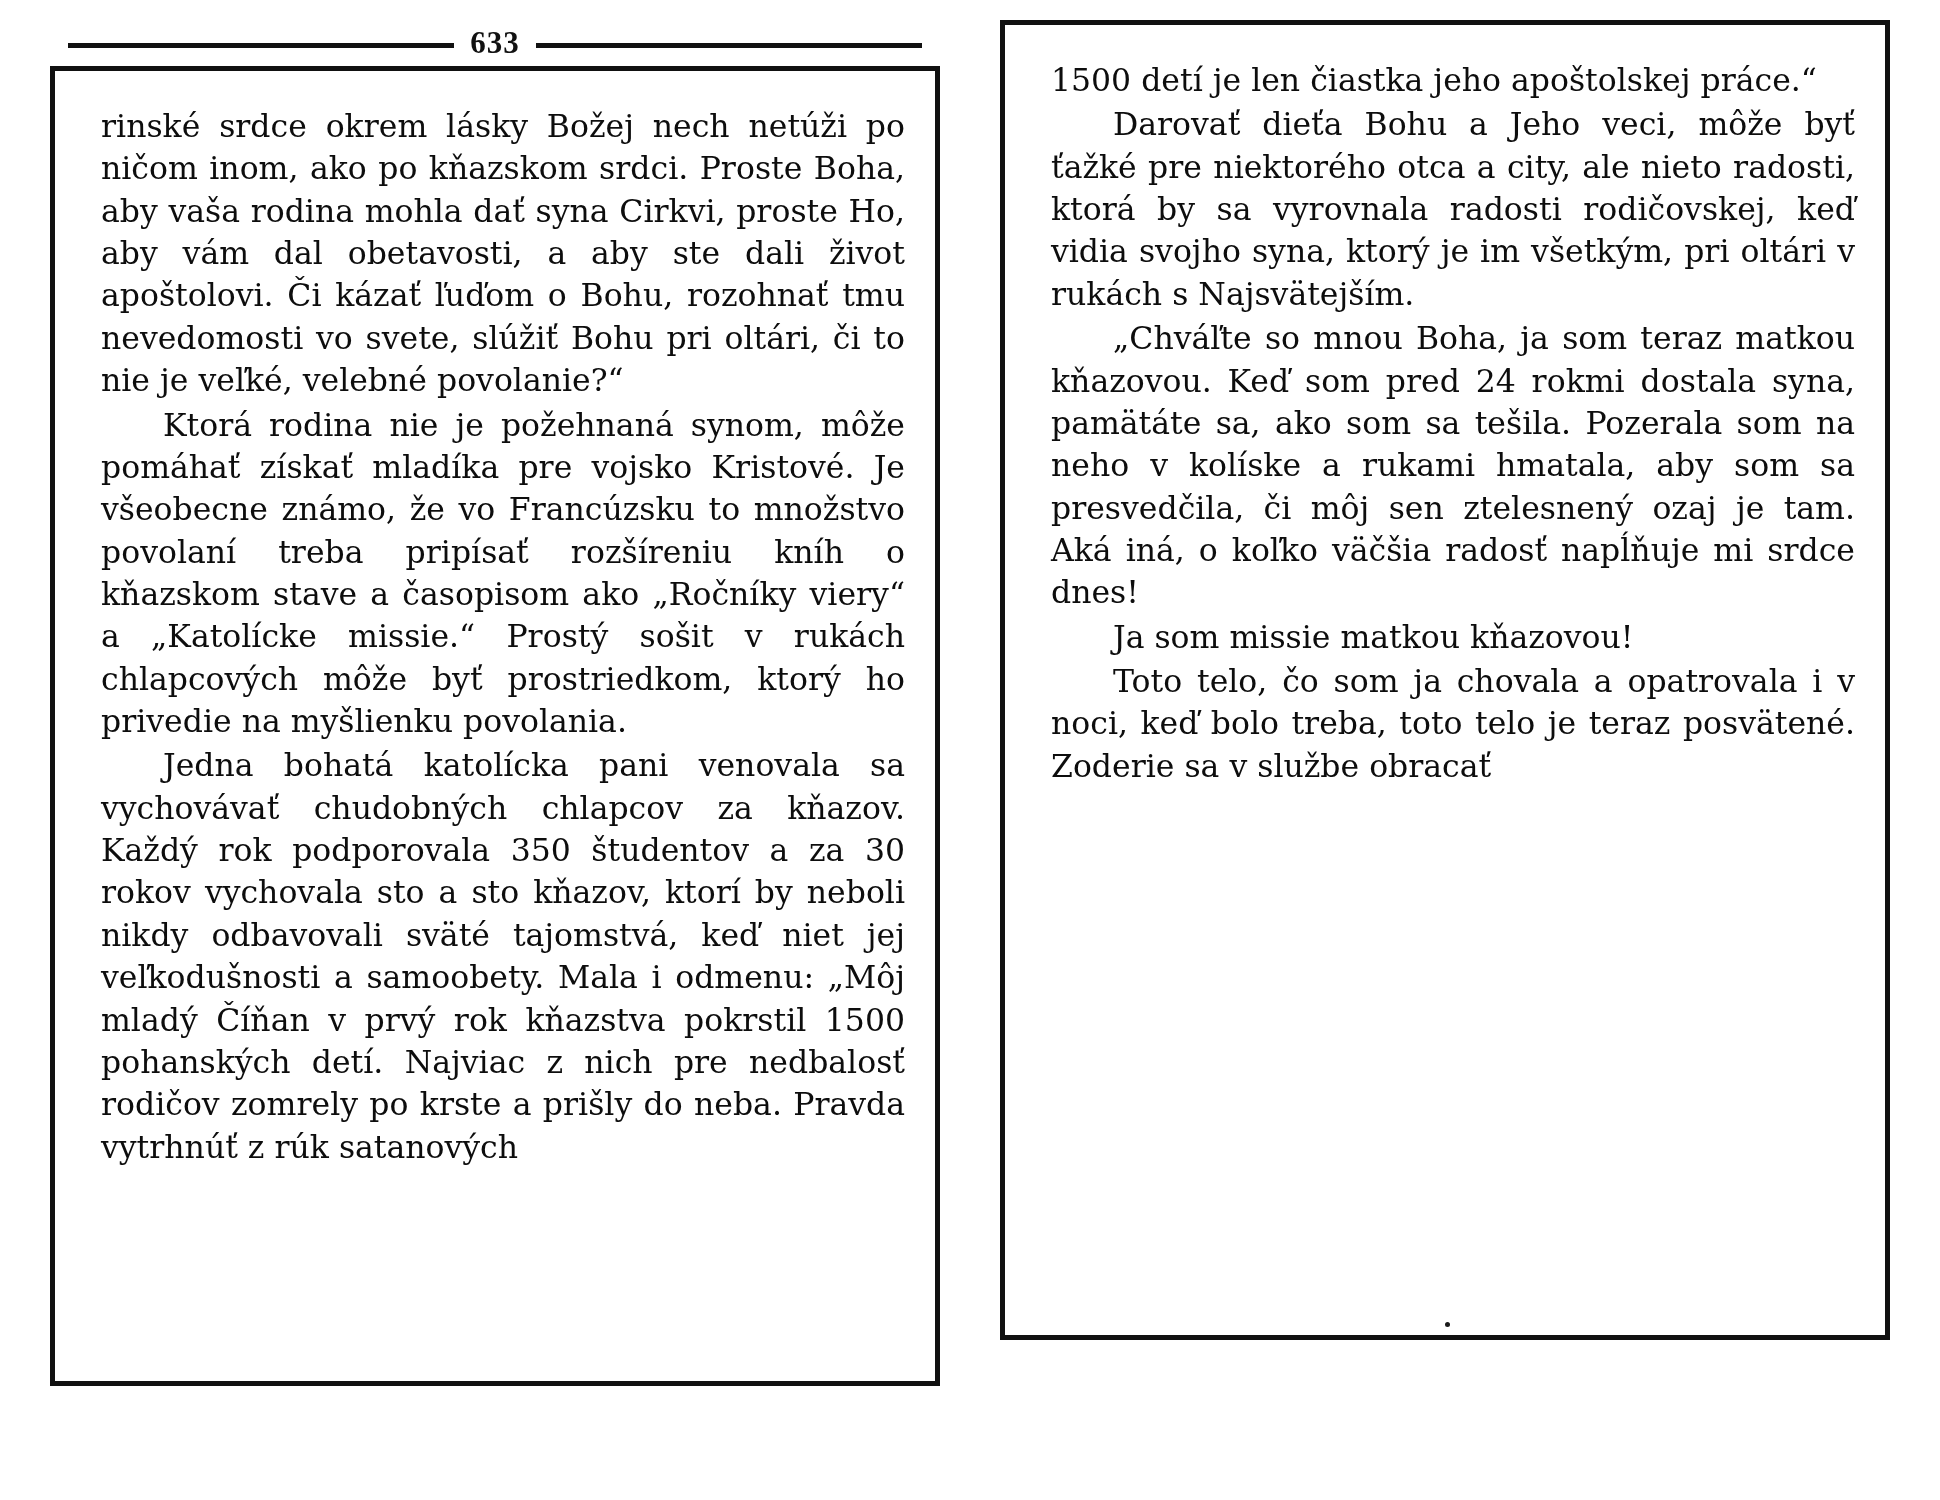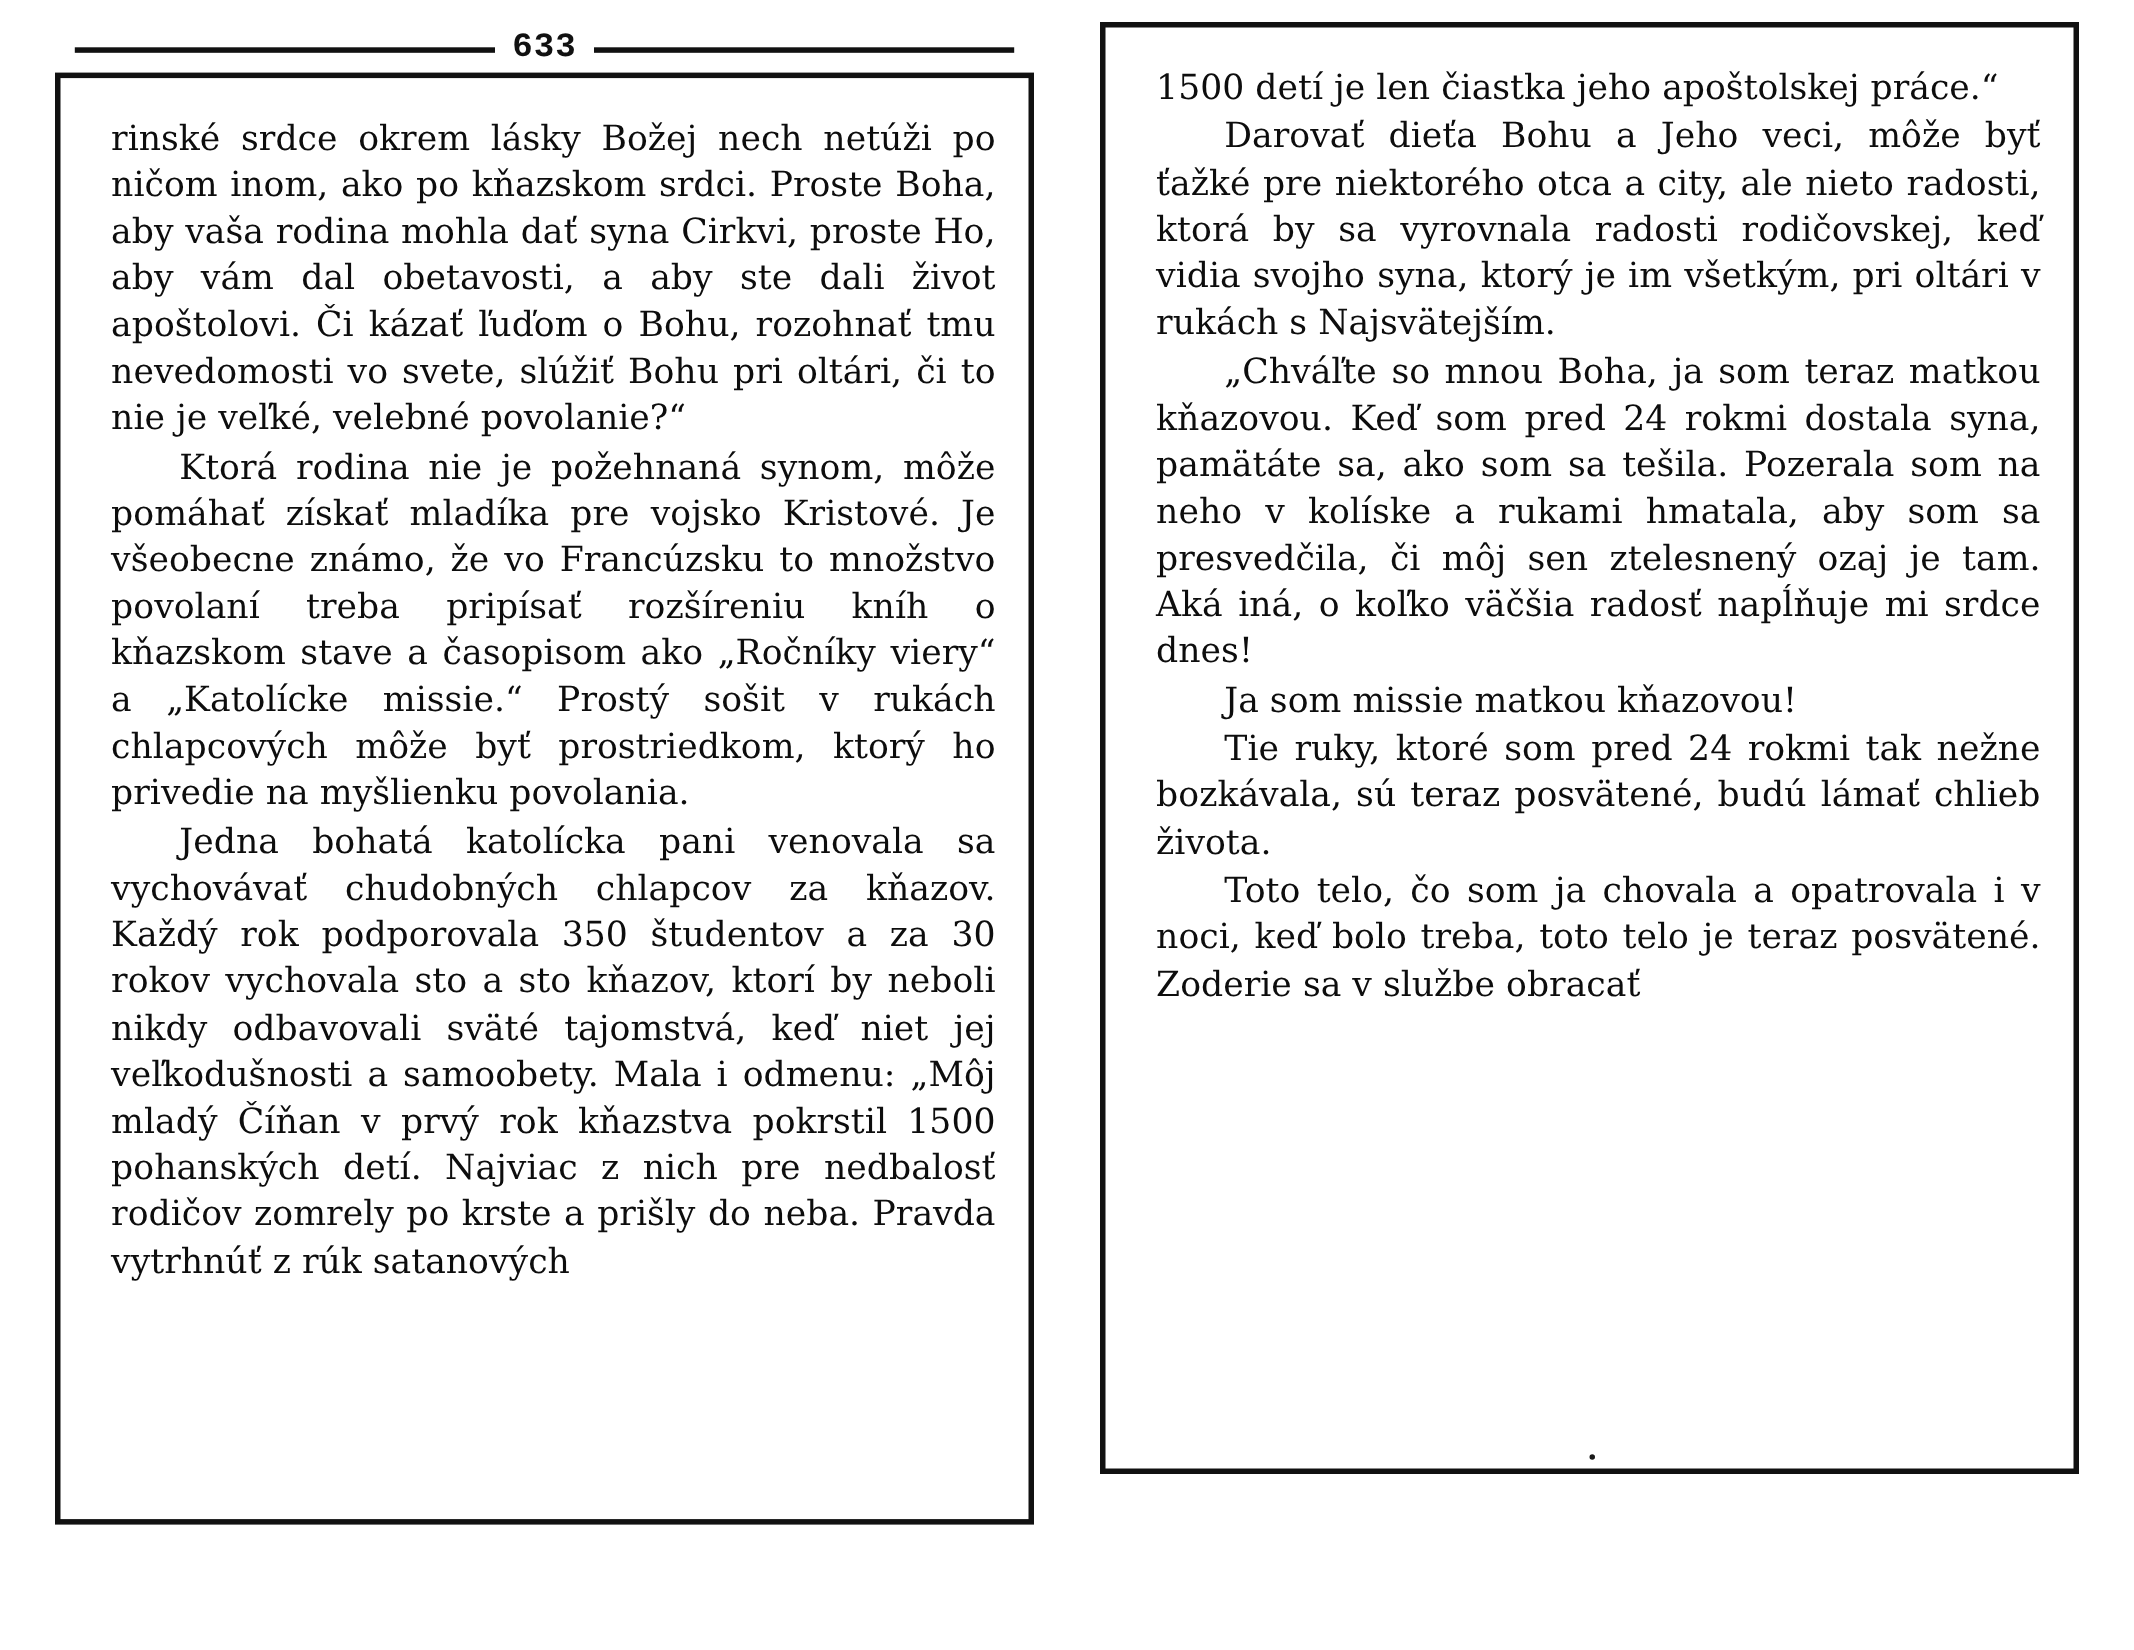--- a/index.html
+++ b/index.html
@@ -42,21 +42,21 @@
   }
   .rule {
     flex: 1 1 auto;
     height: 5px;
     background: #111;
     margin-top: 4px;
   }
   .rule.left { margin-right: 16px; }
   .rule.right { margin-left: 16px; }
   .folio {
-    font-family: Liberation Mono, monospace;
+    font-family: Liberation Serif, serif;
     font-weight: bold;
     font-size: 31px;
     letter-spacing: 1px;
     color: #111;
     white-space: nowrap;
   }
 
   
   .frame {
     border: 5px solid #111;
@@ -123,19 +123,18 @@
 
   <div class="page">
     <div class="frame">
 
       <div class="speck s3"></div>
       <div class="col-text">
         <p class="noindent">1500 detí je len čiastka jeho apoštolskej práce.“</p>
         <p>Darovať dieťa Bohu a Jeho veci, môže byť ťažké pre niektorého otca a city, ale nieto radosti, ktorá by sa vyrovnala radosti rodičovskej, keď vidia svojho syna, ktorý je im všetkým, pri oltári v rukách s Najsvätejším.</p>
         <p>„Chváľte so mnou Boha, ja som teraz matkou kňazovou. Keď som pred 24 rokmi dostala syna, pamätáte sa, ako som sa tešila. Pozerala som na neho v kolíske a rukami hmatala, aby som sa presvedčila, či môj sen ztelesnený ozaj je tam. Aká iná, o koľko väčšia radosť napĺňuje mi srdce dnes!</p>
         <p>Ja som missie matkou kňazovou!</p>
-        <p>Tie ruky, ktoré som pred 24 rokmi tak nežne bozkávala, sú teraz posvätené, budú lámať chlieb života.</p>
         <p>Toto telo, čo som ja chovala a opatrovala i v noci, keď bolo treba, toto telo je teraz posvätené. Zoderie sa v službe obracať</p>
       </div>
     </div>
   </div>
 
 </div>
 
 </body></html>

